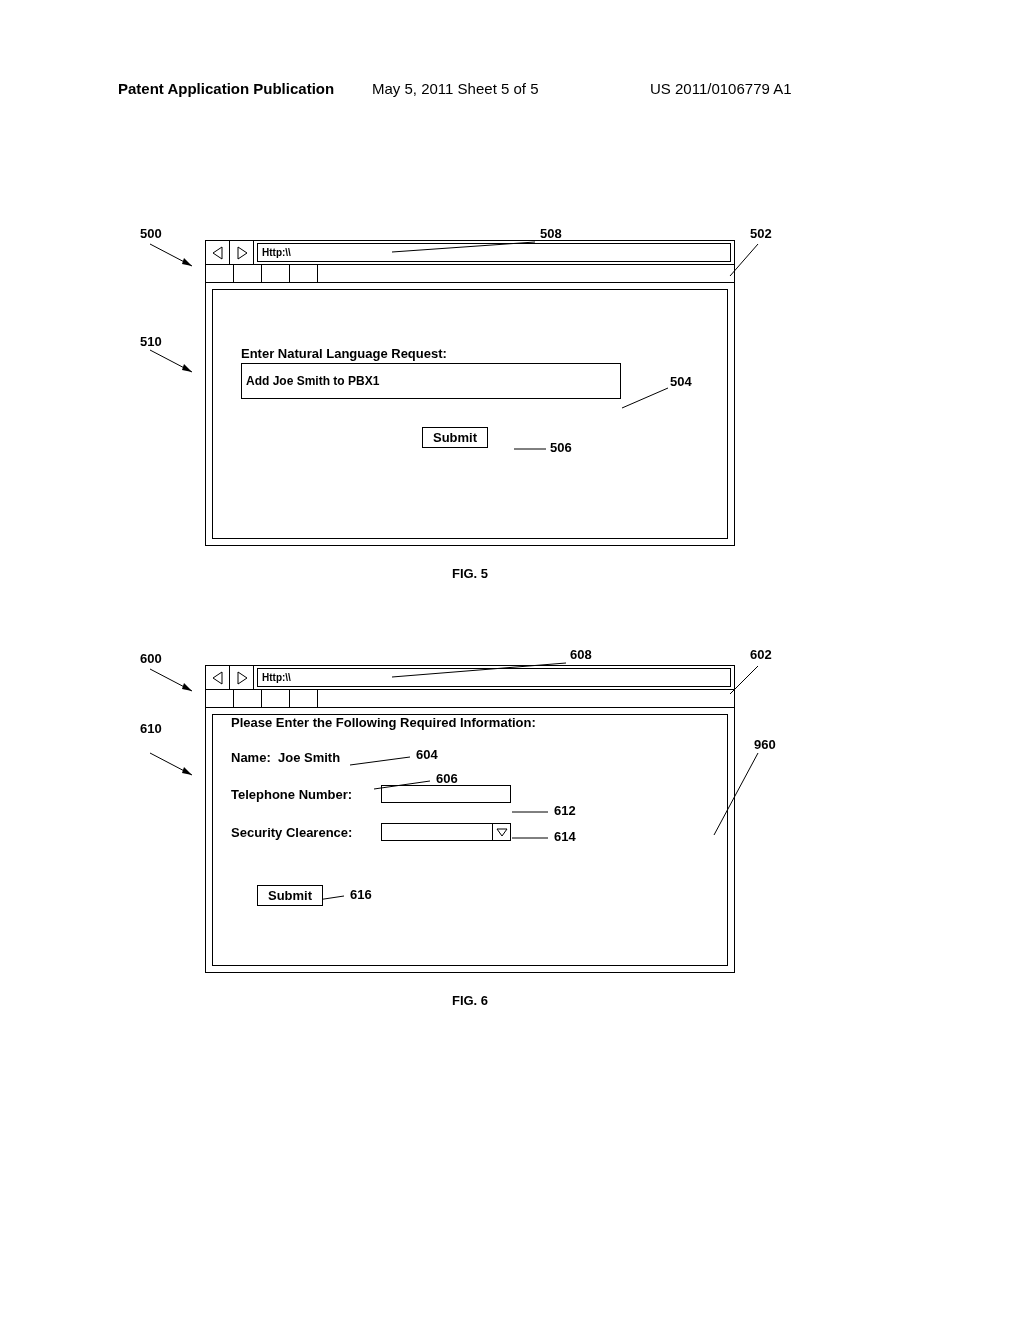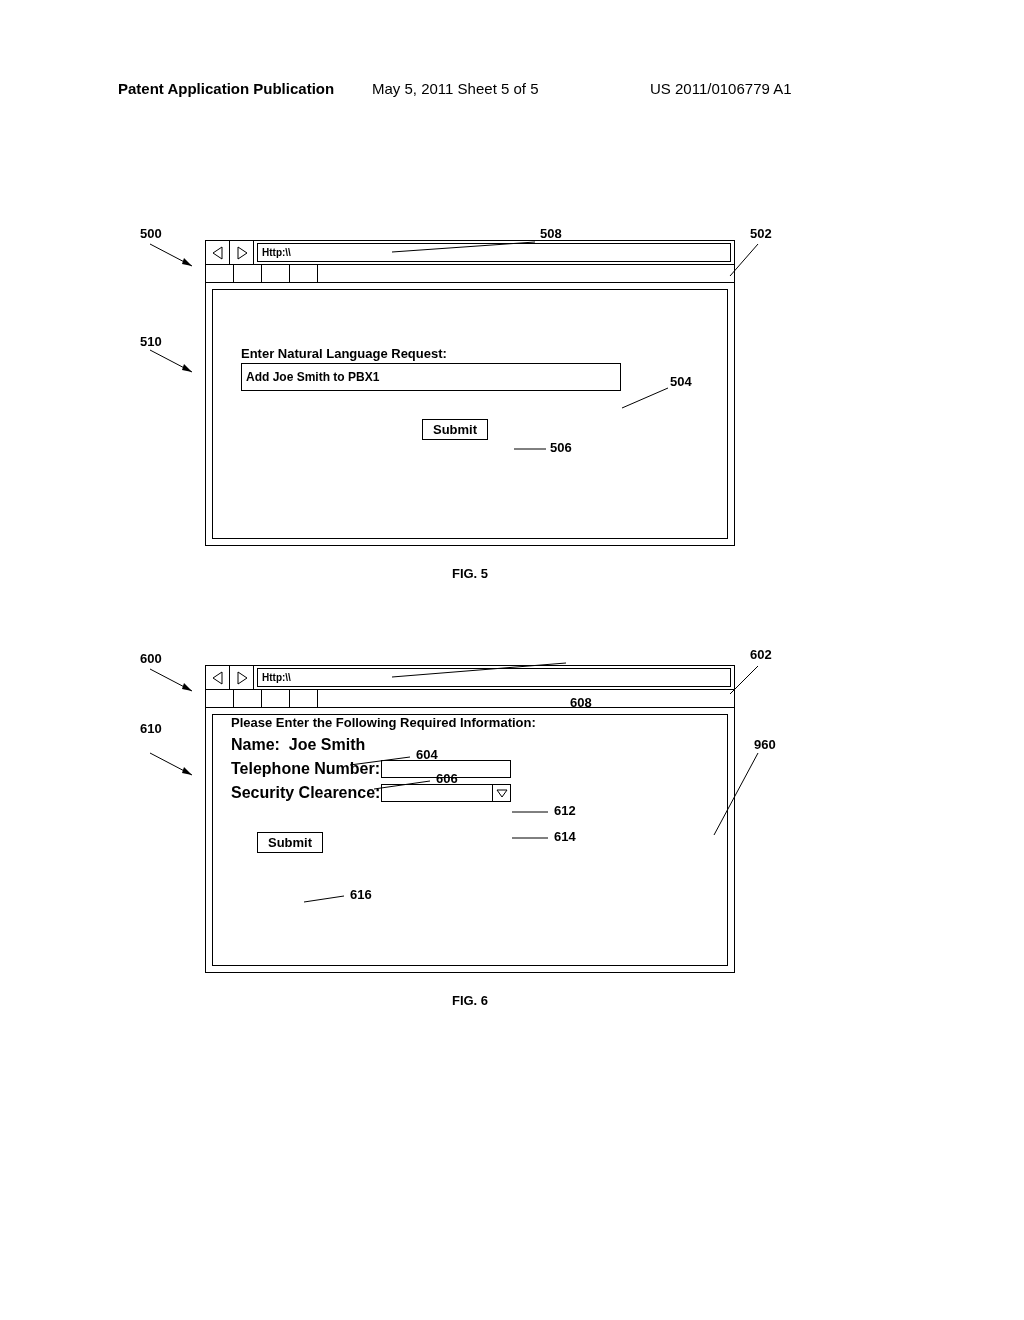--- a/index.html
+++ b/index.html
@@ -75,37 +75,37 @@
     height: 240px;
     padding: 14px 28px;
     position: relative;
   }
   .fig5 .content-inner { height: 250px; padding-top: 56px; }
   .fig6 .content-inner { height: 252px; padding: 0 18px; }
 
   .lbl { font-size: 13px; margin-bottom: 2px; }
   .nl-input {
     width: 380px;
-    height: 28px;
+    height: 36px;
     border: 1px solid #000;
     font-size: 12px;
     padding: 1px 4px;
     display: flex;
     align-items: center;
   }
   .submit {
     border: 1.5px solid #000;
     font-size: 13px;
     padding: 2px 10px;
     background: #fff;
     display: inline-block;
   }
   .fig5 .submit-wrap { text-align: center; margin-top: 28px; margin-left: -30px; }
 
-  .row { font-size: 16px; margin: 6px 0; display: flex; align-items: center; }
+  .row { font-size: 13px; margin: 20px 0; display: flex; align-items: center; }
   .row .k { min-width: 150px; }
   .txtfield {
     width: 130px; height: 18px; border: 1px solid #000;
   }
   .selfield {
     width: 130px; height: 18px; border: 1px solid #000;
     position: relative;
   }
   .selfield .chev {
     position: absolute; right: 0; top: 0; width: 18px; height: 100%;
@@ -214,21 +214,21 @@
   <svg class="lead" style="top:2px; left:8px;" width="50" height="30">
     <line x1="2" y1="2" x2="44" y2="24"></line>
     <polygon class="arrowhead" points="44,24 36,16 34,22"></polygon>
   </svg>
 
   <div class="co" style="top:-18px; left:610px;">602</div>
   <svg class="lead" style="top:-1px; left:584px;" width="40" height="40">
     <line x1="34" y1="2" x2="6" y2="30"></line>
   </svg>
 
-  <div class="co" style="top:-18px; left:430px;margin-top:48px;">608</div>
+  <div class="co" style="top:-18px; left:430px;">608</div>
   <svg class="lead" style="top:-4px; left:250px;" width="190" height="22">
     <line x1="176" y1="2" x2="2" y2="16"></line>
   </svg>
 
   <div class="co" style="top:56px; left:0px;">610</div>
   <svg class="lead" style="top:86px; left:8px;" width="50" height="30">
     <line x1="2" y1="2" x2="44" y2="24"></line>
     <polygon class="arrowhead" points="44,24 36,16 34,22"></polygon>
   </svg>
 

